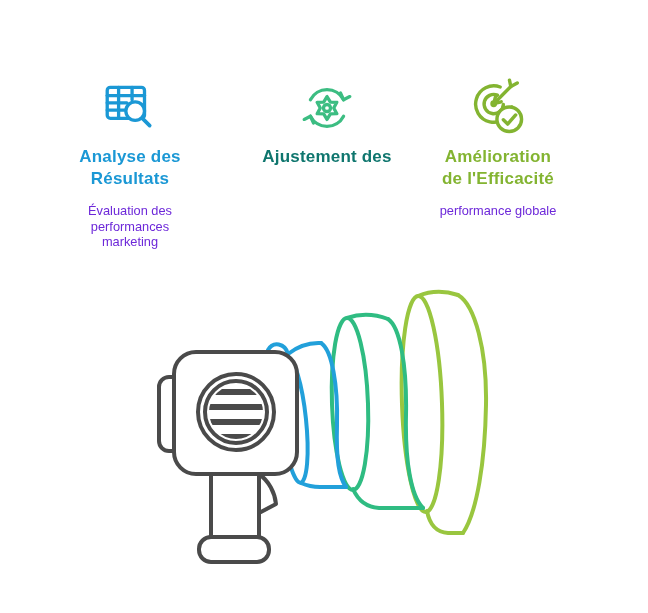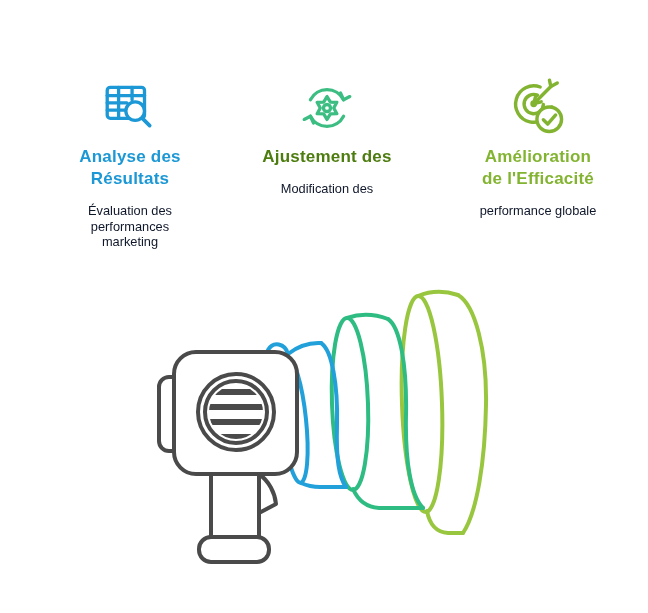--- a/index.html
+++ b/index.html
@@ -8,27 +8,27 @@
     background:#ffffff;
     font-family:"Liberation Sans", sans-serif;
   }
   .stage{position:absolute;inset:0;}
   .column{
     position:absolute;top:76px;width:204px;
     display:flex;flex-direction:column;align-items:center;text-align:center;
   }
   .col-1{left:28px;}
   .col-2{left:225px;}
-  .col-3{left:436px;}
+  .col-3{left:396px;}
   .icon-wrap{height:64px;display:flex;align-items:center;justify-content:center;margin-bottom:6px;}
   .col-title{
     font-size:17px;font-weight:bold;line-height:1.3;letter-spacing:.2px;
   }
   .col-desc{
-    margin-top:13px;font-size:12.8px;line-height:1.22;color:#0f172a;
+    margin-top:13px;font-size:12.8px;line-height:1.22;color:#6d28d9;
   }
   .illustration{position:absolute;left:0;top:0;width:648px;height:613px;}
   svg{display:block;}
 </style>
 </head>
 <body>
 
 <div class="stage">
 
   <div class="column col-1">
@@ -59,25 +59,24 @@
     <div class="icon-wrap" style="color: rgb(60, 189, 130);">
       <svg width="58" height="58" viewBox="0 0 56 56" fill="none" stroke="currentColor" stroke-width="3.2" stroke-linecap="round" stroke-linejoin="round">
         <path d="M12 20 A18 18 0 0 1 44 20"></path>
         <path d="M44 20 L50 17 M44 20 L41 13.5"></path>
         <path d="M44 36 A18 18 0 0 1 12 36"></path>
         <path d="M12 36 L6 39 M12 36 L15 42.5"></path>
         <path d="M34.5 28 L37.5 22.5 L31.3 22.4 L28 17 L24.8 22.4 L18.5 22.5 L21.5 28 L18.5 33.5 L24.8 33.6 L28 39 L31.3 33.6 L37.5 33.5 Z"></path>
         <circle cx="28" cy="28" r="3.4"></circle>
       </svg>
     </div>
-    <div class="col-title" style="color: #4d7c0f;">
+    <div class="col-title" style="color: #0f766e;">
       <div>Ajustement des</div>
     </div>
     <div class="col-desc">
-      <div>Modification des</div>
     </div>
   </div>
 
   <div class="column col-3">
     <div class="icon-wrap" style="color: rgb(131, 180, 49);">
       <svg width="60" height="60" viewBox="0 0 56 56" fill="none" stroke="currentColor" stroke-width="3.2" stroke-linecap="round" stroke-linejoin="round">
         <path d="M30 8.4 A17 17 0 1 0 40.9 27"></path>
         <path d="M27.5 16 A9 9 0 1 0 33 24.8"></path>
         <circle cx="24" cy="24" r="1.6" fill="currentColor"></circle>
         <path d="M24 24 L40 8"></path>

